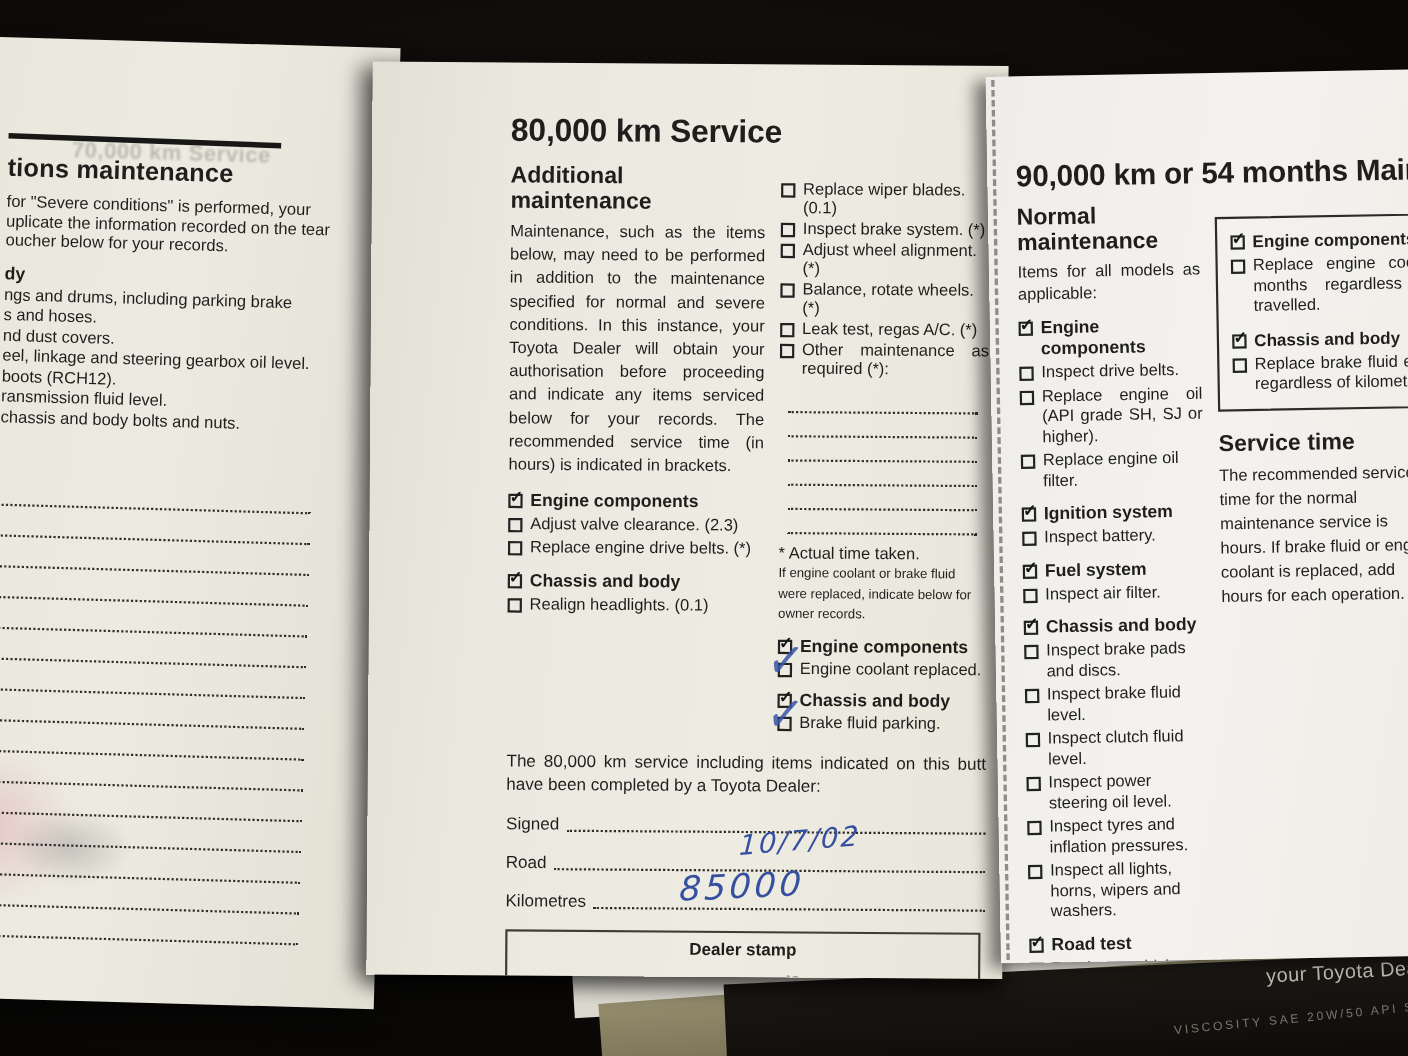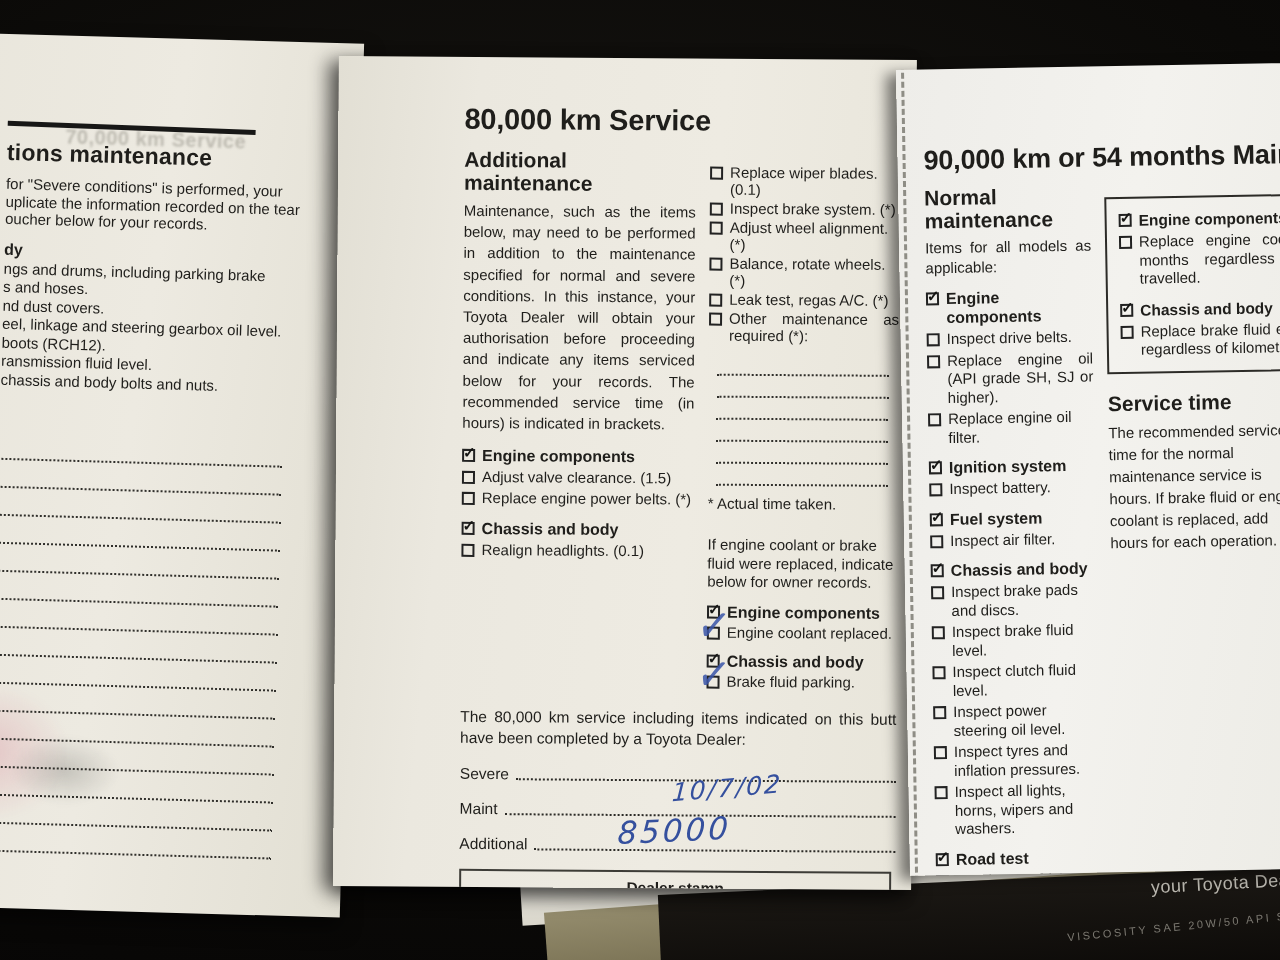--- a/index.html
+++ b/index.html
@@ -68,21 +68,21 @@
   .cols { display:flex; gap:14px; margin-top:12px; }
   .col-a { width:232px; }
   .col-b { width:190px; padding-top:12px; }
   .h2 { font-size:21px; line-height:23px; font-weight:bold; width:170px; margin-bottom:6px; }
   .col-a p { margin:0; font-size:15px; line-height:21.2px; }
   .col-a .hdr { margin-top:13px; }
   .col-b .it { line-height:17px; margin-top:2px; }
   #dots6 { margin-top:10px; width:172px; margin-left:8px; }
   .dotline2 { height:20px; border-bottom:2px dotted #302f2b; }
   #footnote { margin-top:9px; font-size:15px; }
-  #coolant-note { margin-top:24px; font-size:15px; line-height:18.5px; }
+  #coolant-note { margin-top:0; font-size:12px; line-height:18.5px; }
   .col-b .hdr { margin-top:11px; }
   #completion { margin-top:18px; width:436px; font-size:15.5px; line-height:21px; }
   .frow { display:flex; margin-top:17px; font-size:15.5px; width:436px; position:relative; }
   .dotfill { flex:1; border-bottom:2px dotted #2c2b27; margin:0 0 3px 7px; }
   #hand-date { position:absolute; left:212px; top:-28px; color:#35509e; font-size:25px;
     font-family:"DejaVu Sans", sans-serif; font-style:italic; letter-spacing:2px;
     transform:rotate(-5deg) skewX(-8deg); white-space:nowrap; }
   #hand-km { position:absolute; left:158px; top:-24px; color:#35509e; font-size:31px;
     font-family:"DejaVu Sans", sans-serif; font-style:italic; letter-spacing:3px;
     transform:rotate(-3deg) skewX(-6deg); white-space:nowrap; }
@@ -174,25 +174,25 @@
         <div class="col-a">
           <div class="h2">Additional maintenance</div>
           <p class="just">Maintenance, such as the items below, may need to be performed in addition to the maintenance specified for normal and severe conditions. In this instance, your Toyota Dealer will obtain your authorisation before proceeding and indicate any items serviced below for your records. The recommended service time (in hours) is indicated in brackets.</p>
 
           <div class="chk-row hdr">
             <span class="cb c"></span>
             <span class="lbl">Engine components</span>
           </div>
           <div class="chk-row it">
             <span class="cb"></span>
-            <span class="lbl">Adjust valve clearance. (1.5)</span>
-          </div>
-          <div class="chk-row it">
-            <span class="cb"></span>
-            <span class="lbl">Replace engine power belts. (*)</span>
+            <span class="lbl">Adjust valve clearance. (2.3)</span>
+          </div>
+          <div class="chk-row it">
+            <span class="cb"></span>
+            <span class="lbl">Replace engine drive belts. (*)</span>
           </div>
 
           <div class="chk-row hdr">
             <span class="cb c"></span>
             <span class="lbl">Chassis and body</span>
           </div>
           <div class="chk-row it">
             <span class="cb"></span>
             <span class="lbl">Realign headlights. (0.1)</span>
           </div>
@@ -254,30 +254,30 @@
             <span class="cb"></span>
             <span class="pen-tick">✓</span>
             <span class="lbl">Brake fluid parking.</span>
           </div>
         </div>
       </div>
 
       <div id="completion" class="just">The 80,000 km service including items indicated on this butt have been completed by a Toyota Dealer:</div>
 
       <div class="frow">
-        <span>Severe</span>
+        <span>Signed</span>
         <span class="dotfill"></span>
       </div>
       <div class="frow">
-        <span>Maint</span>
+        <span>Road</span>
         <span class="dotfill"></span>
         <span id="hand-date">10/7/02</span>
       </div>
       <div class="frow">
-        <span>Additional</span>
+        <span>Kilometres</span>
         <span class="dotfill"></span>
         <span id="hand-km">85000</span>
       </div>
 
       <div id="stamp-box">
         <div id="stamp-label">Dealer stamp</div>
         <div id="stamp-text">
           <div class="sline">Oldmac Toyota</div>
 
         </div>

